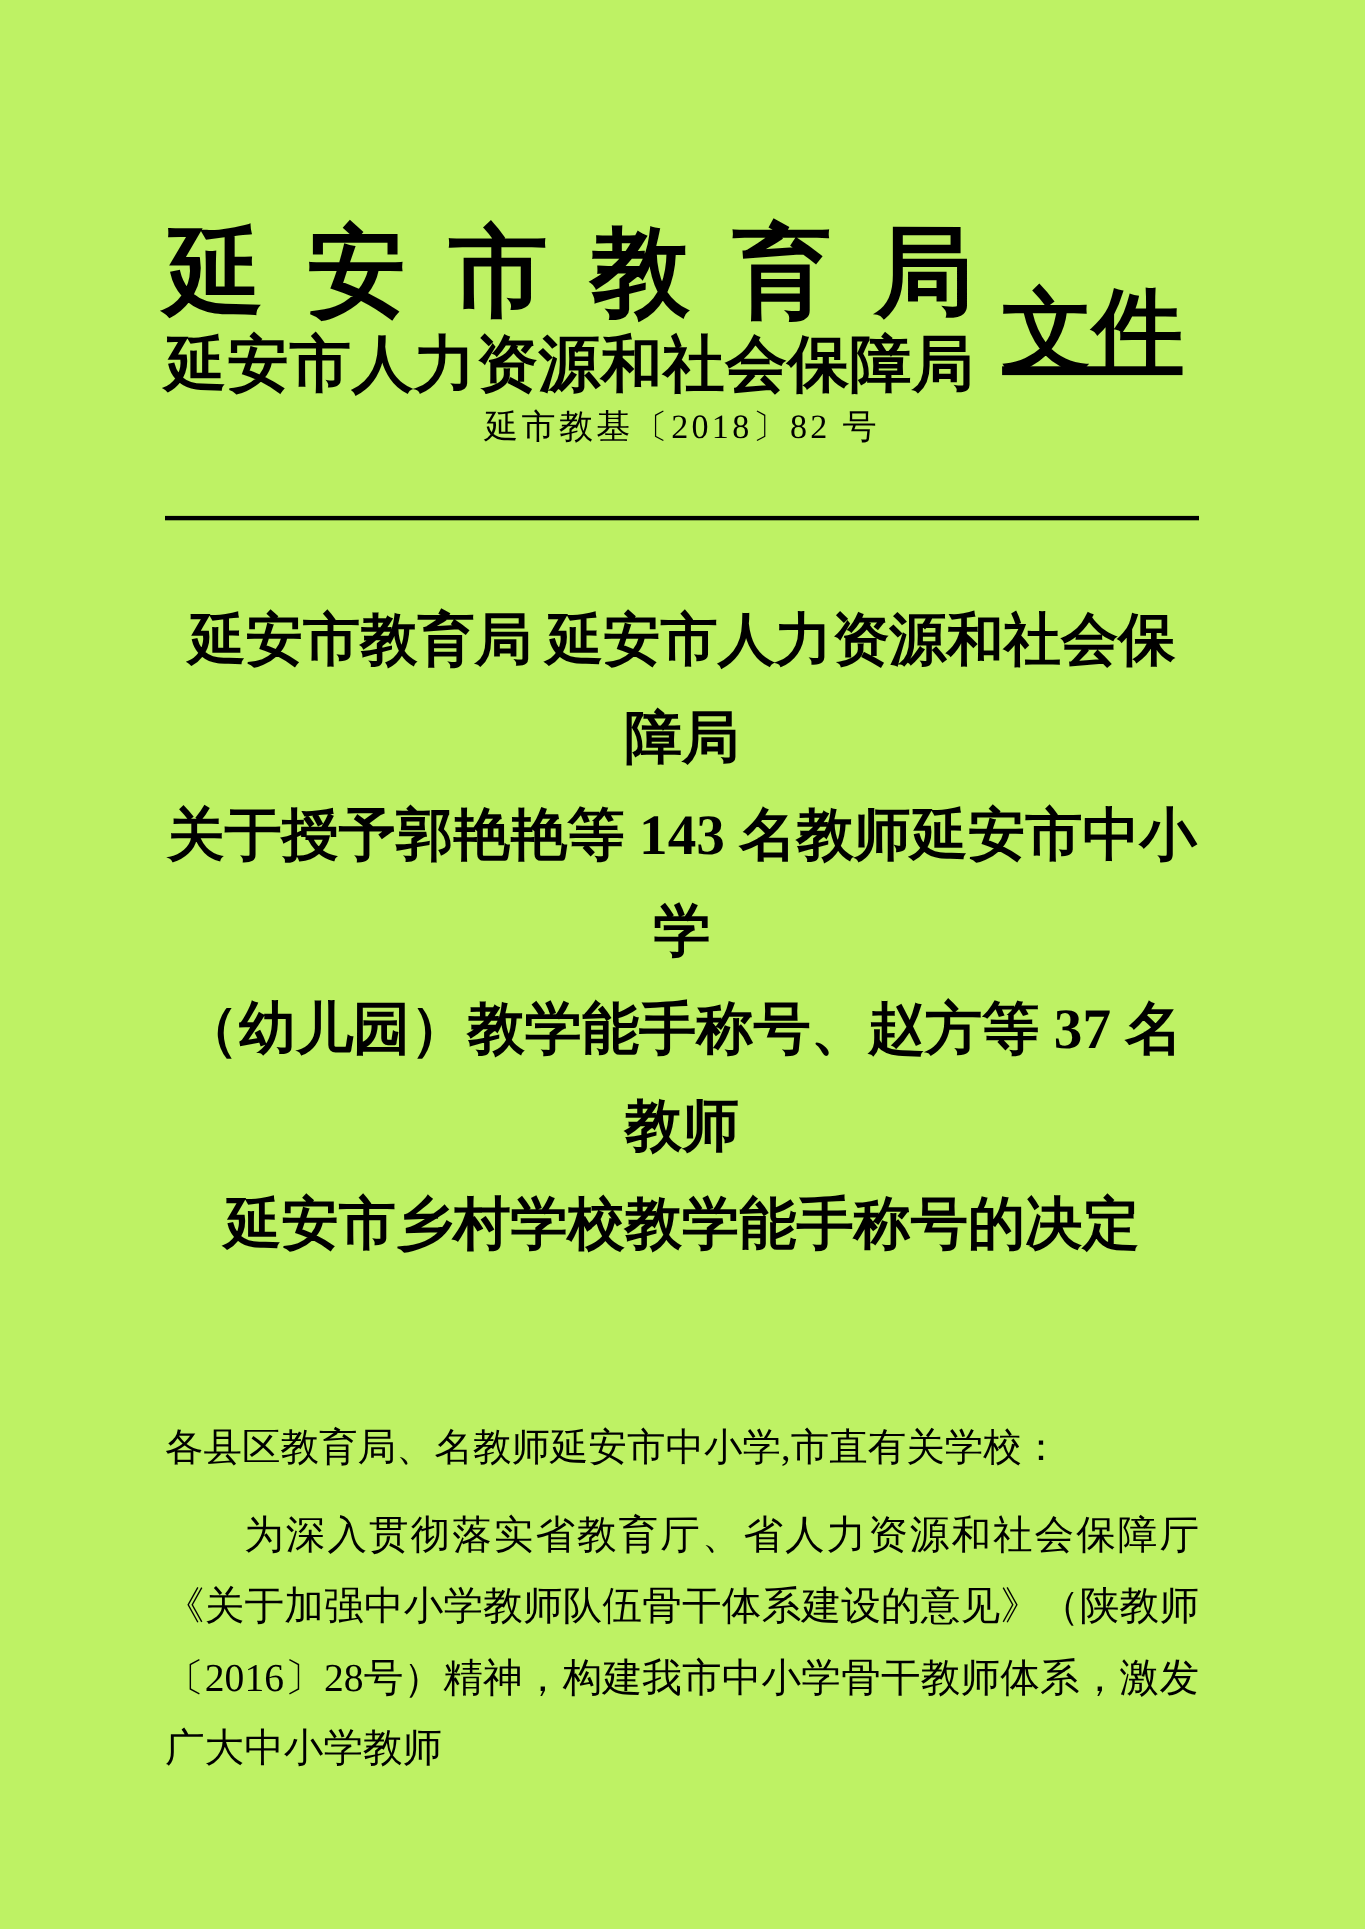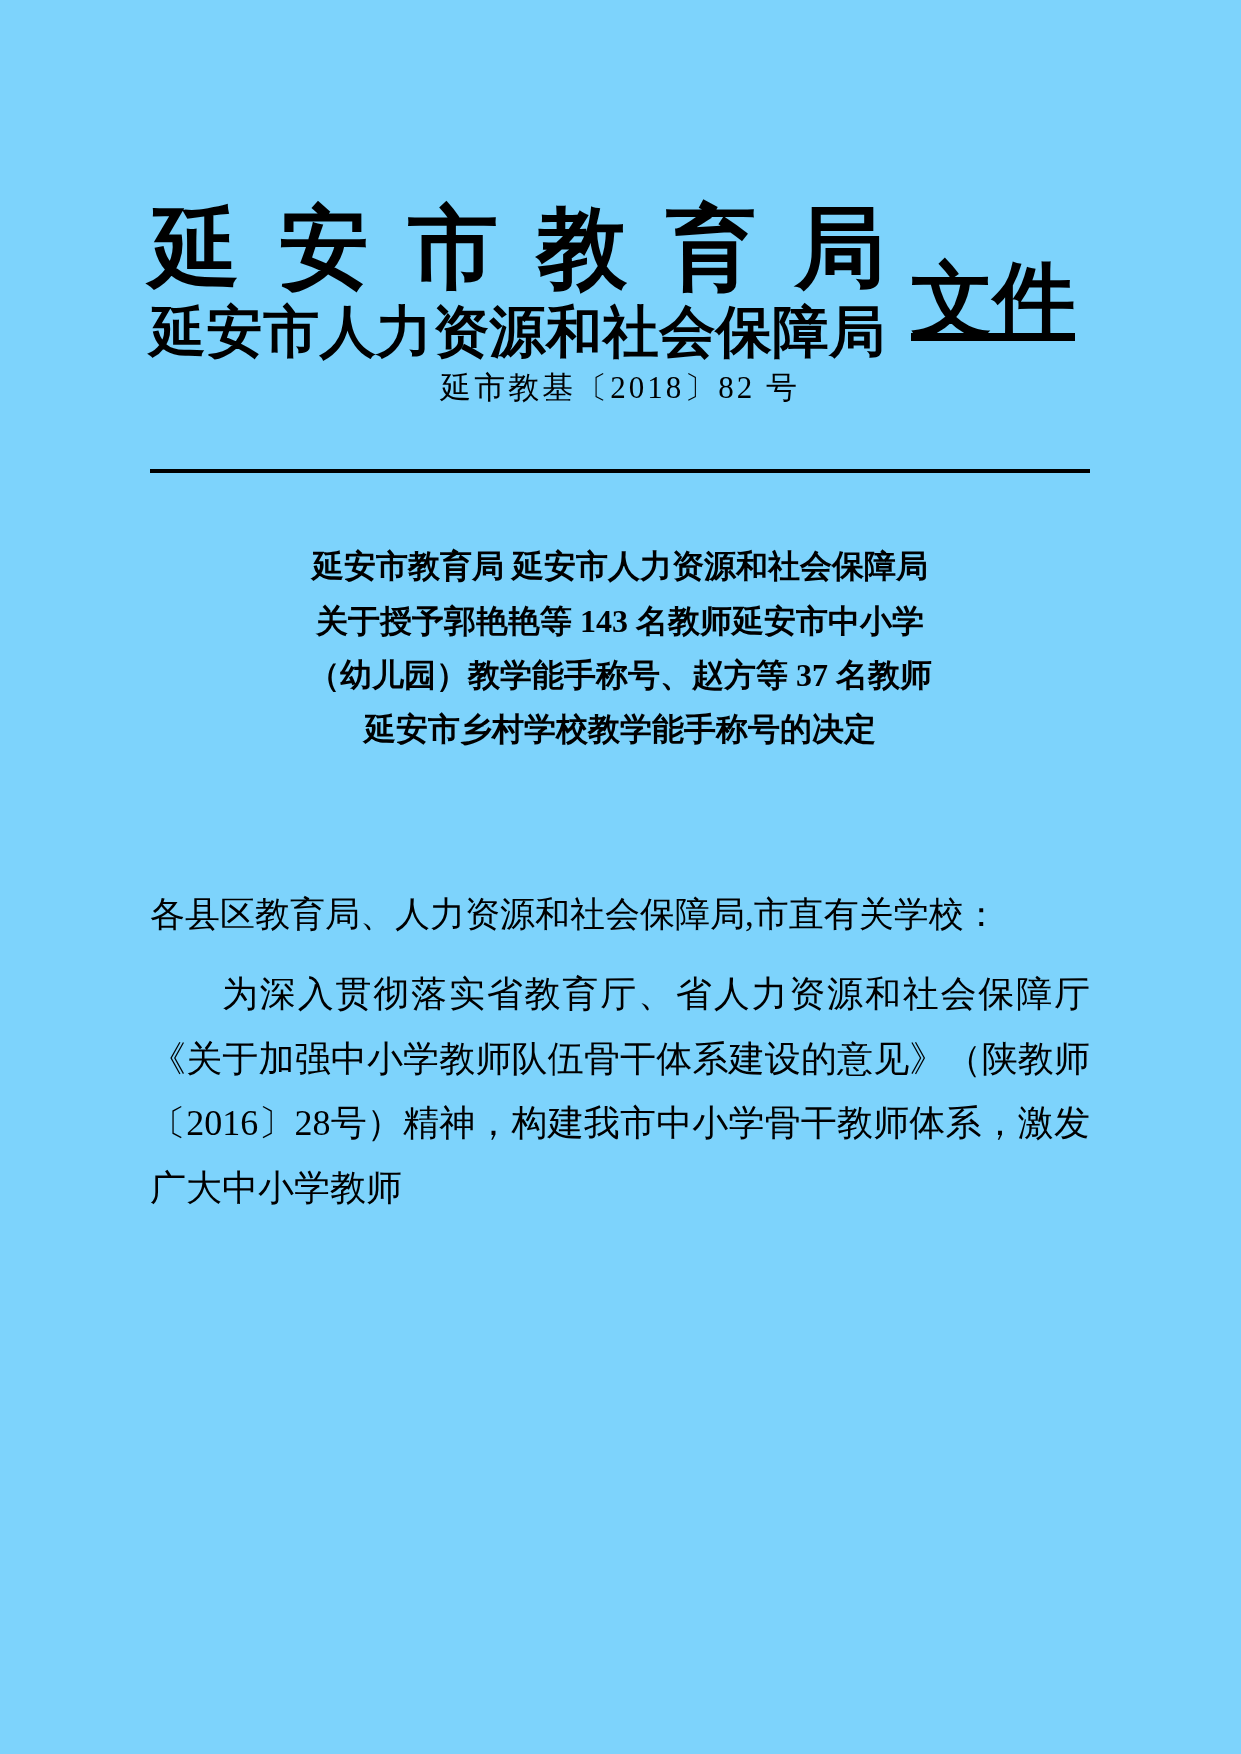--- a/index.html
+++ b/index.html
@@ -5,21 +5,21 @@
   html, body {
     margin: 0;
     padding: 0;
     background: #ffffff;
   }
   .page {
     position: relative;
     width: 1241px;
     height: 1754px;
     margin: 0 auto;
-    background: #7dd3fc;
+    background: #bef264;
     color: #000000;
     box-sizing: border-box;
     padding: 200px 151px 0 150px;
     font-family: "Liberation Serif", serif;
     overflow: hidden;
   }
   
   .doc-header {
     display: flex;
     align-items: center;
@@ -61,21 +61,21 @@
   
   .rule {
     border: none;
     border-top: 4px solid #000000;
     margin: 60px 0 0 0;
     height: 0;
   }
   
   .title {
     margin: 66px 0 0 0;
-    font-size: 32px;
+    font-size: 52px;
     font-weight: bold;
     line-height: 1.7;
     text-align: center;
   }
   .title-line { display: block; }
   
   .salutation {
     margin: 126px 0 0 0;
     font-size: 35px;
     line-height: 1.8;
@@ -106,17 +106,17 @@
   <hr class="rule">
 
   <h1 class="title">
     <span class="title-line">延安市教育局 延安市人力资源和社会保障局</span>
     <span class="title-line">关于授予郭艳艳等 143 名教师延安市中小学</span>
     <span class="title-line">（幼儿园）教学能手称号、赵方等 37 名教师</span>
     <span class="title-line">延安市乡村学校教学能手称号的决定</span>
   </h1>
 
   <main>
-    <p class="salutation">各县区教育局、人力资源和社会保障局,市直有关学校：</p>
+    <p class="salutation">各县区教育局、名教师延安市中小学,市直有关学校：</p>
     <p class="paragraph">为深入贯彻落实省教育厅、省人力资源和社会保障厅《关于加强中小学教师队伍骨干体系建设的意见》（陕教师〔2016〕28号）精神，构建我市中小学骨干教师体系，激发广大中小学教师</p>
   </main>
 
 </div>
 
 </body></html>

